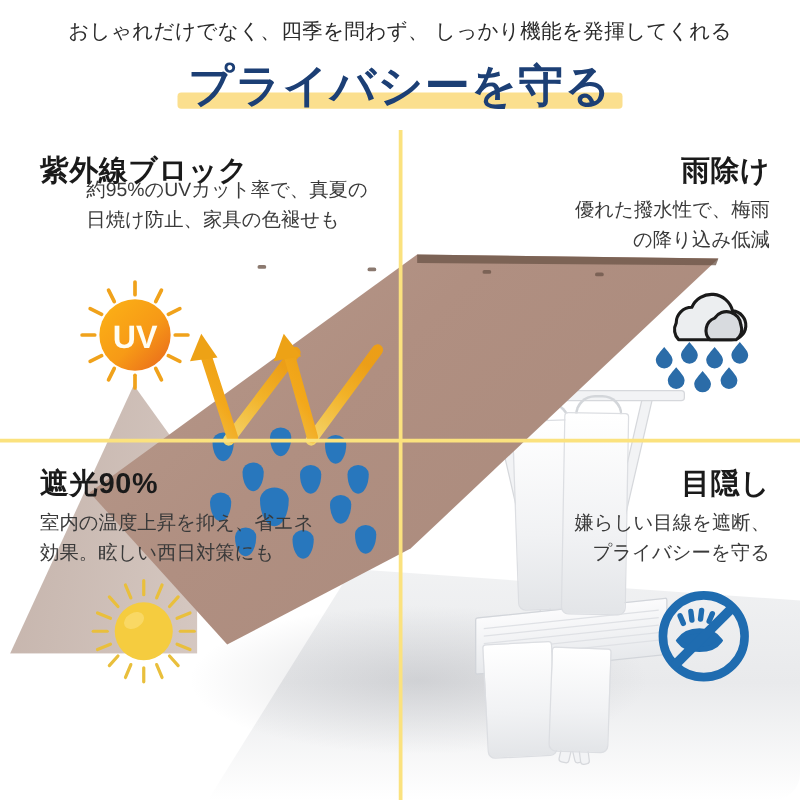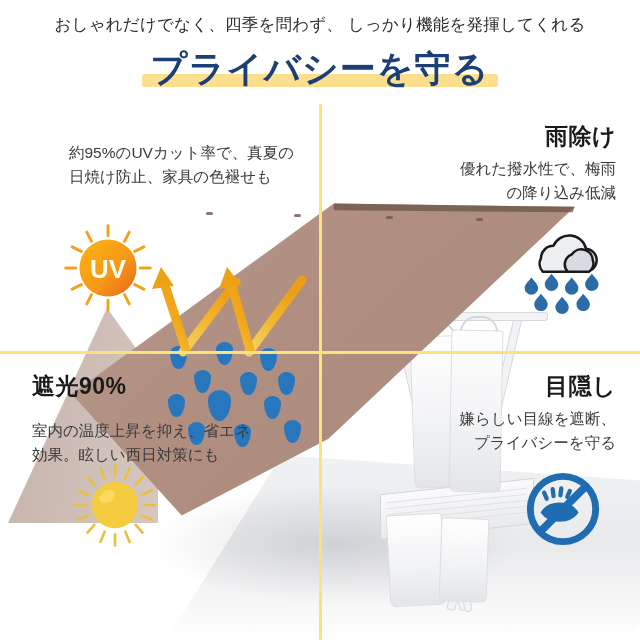--- a/index.html
+++ b/index.html
@@ -255,21 +255,21 @@
     white-space: pre-line;
   }
 
   .tl-title { left: 32px;  top: 121px; }
   .tl-body  { left: 32px;  top: 141px; margin-left: 37px; }
 
   .tr-title { right: 24px; top: 121px; text-align: left; }
   .tr-body  { right: 24px; top: 157px; text-align: right; margin-left: 44px; }
 
   .bl-title { left: 32px;  top: 371px; }
-  .bl-body  { left: 32px;  top: 407px; margin-top: 12px; }
+  .bl-body  { left: 32px;  top: 407px; }
 
   .br-title { right: 24px; top: 371px; text-align: center; }
   .br-body  { right: 24px; top: 407px; text-align: right; }
 
   
   .icon-abs { position: absolute; }
   .uv-icon    { left: 62px;  top: 222px; width: 92px;  height: 92px; }
   .rain-icon  { left: 516px; top: 218px; width: 96px;  height: 96px; }
   .sun-icon   { left: 72px;  top: 462px; width: 86px;  height: 86px; }
   .noeye-icon { left: 520px; top: 466px; width: 86px;  height: 86px; }
@@ -356,20 +356,21 @@
       <g>
         <path d="M 100 116 L 80 45" stroke="url(#agA)" stroke-width="9" stroke-linecap="round" fill="none"></path>
         <path d="M 77 33 L 91 51 L 69 55 Z" fill="#eda216"></path>
       </g>
     </svg>
   </div>
 
   <div class="divider-v"></div>
   <div class="divider-h"></div>
 
+  <div class="q-title tl-title">紫外線ブロック</div>
   <div class="q-body q-body-tl tl-body">約95%のUVカット率で、真夏の
 日焼け防止、家具の色褪せも</div>
 
   <div class="q-title tr-title">雨除け</div>
   <div class="q-body tr-body">優れた撥水性で、梅雨
 の降り込み低減</div>
 
   <div class="q-title bl-title">遮光90%</div>
   <div class="q-body bl-body">室内の温度上昇を抑え、省エネ
 効果。眩しい西日対策にも</div>

